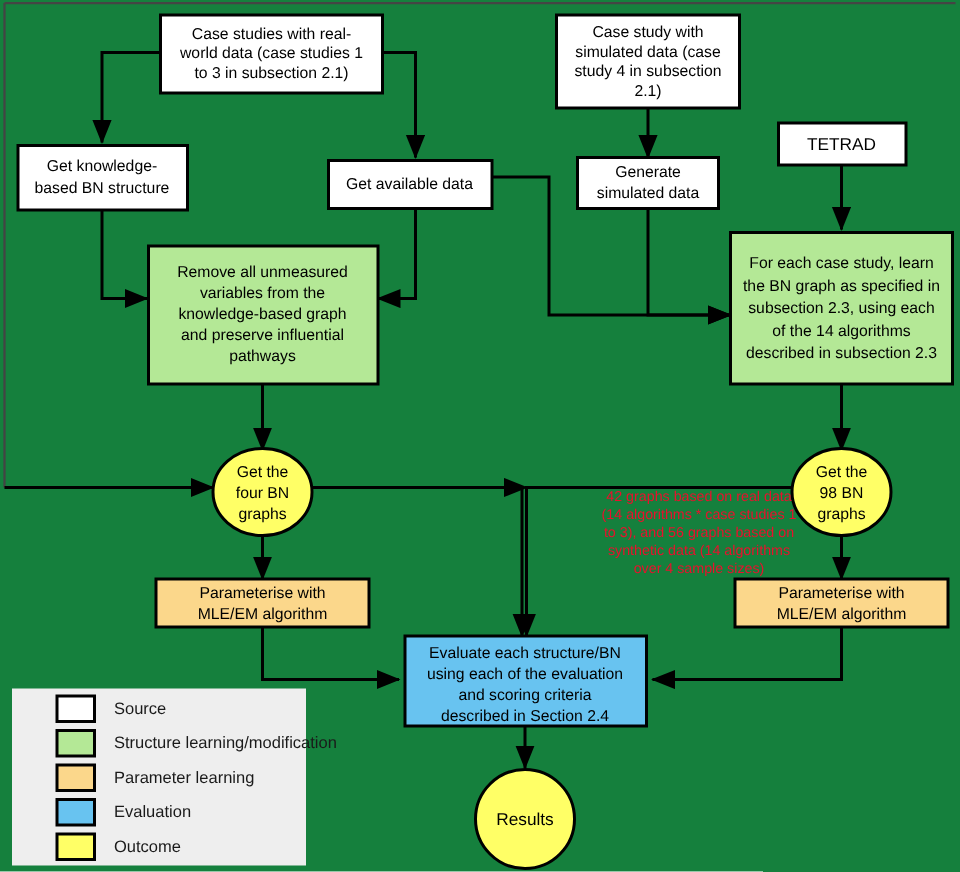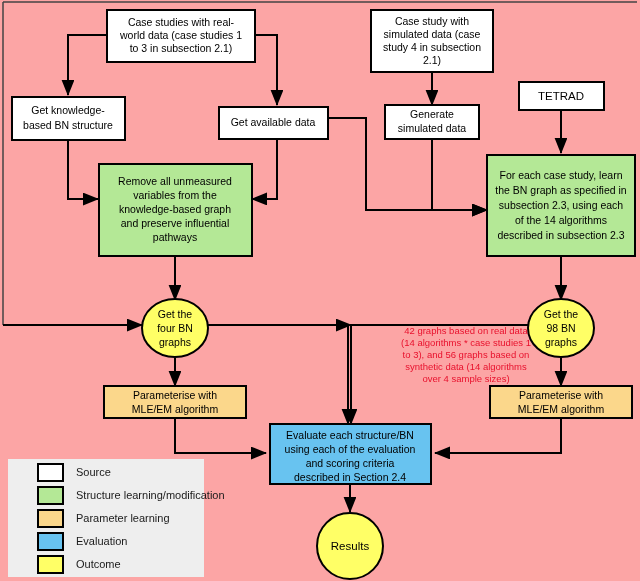--- a/index.html
+++ b/index.html
@@ -4,21 +4,21 @@
 <style>
   html, body {
     margin: 0;
     padding: 0;
     background: #ffffff;
   }
   #canvas {
     position: relative;
     width: 640px;
     height: 581px;
-    background: #fca5a5;
+    background: #15803d;
     font-family: "Liberation Sans", sans-serif;
     overflow: hidden;
   }
   svg#flow {
     position: absolute;
     top: 0;
     left: 0;
     width: 640px;
     height: 581px;
   }

